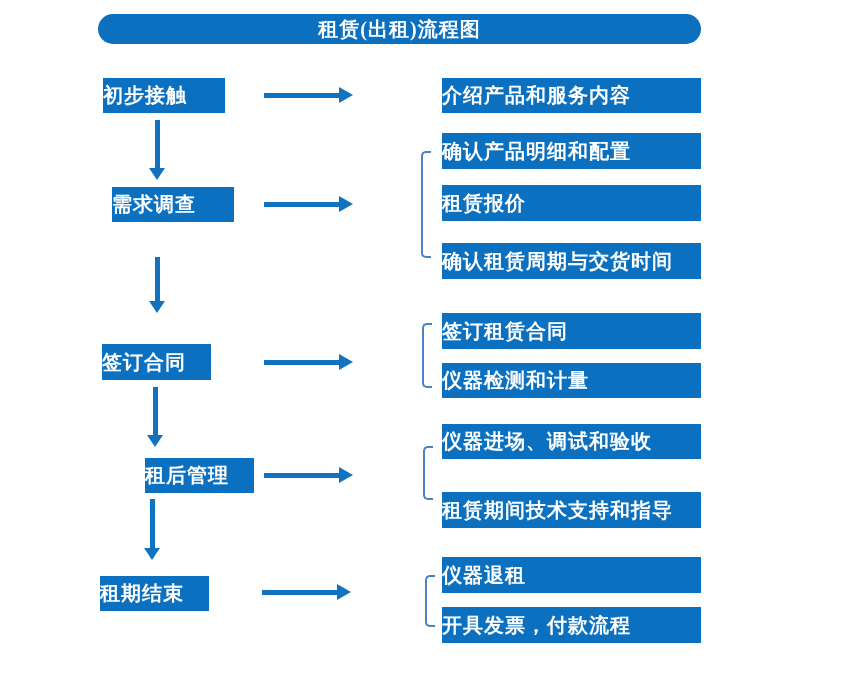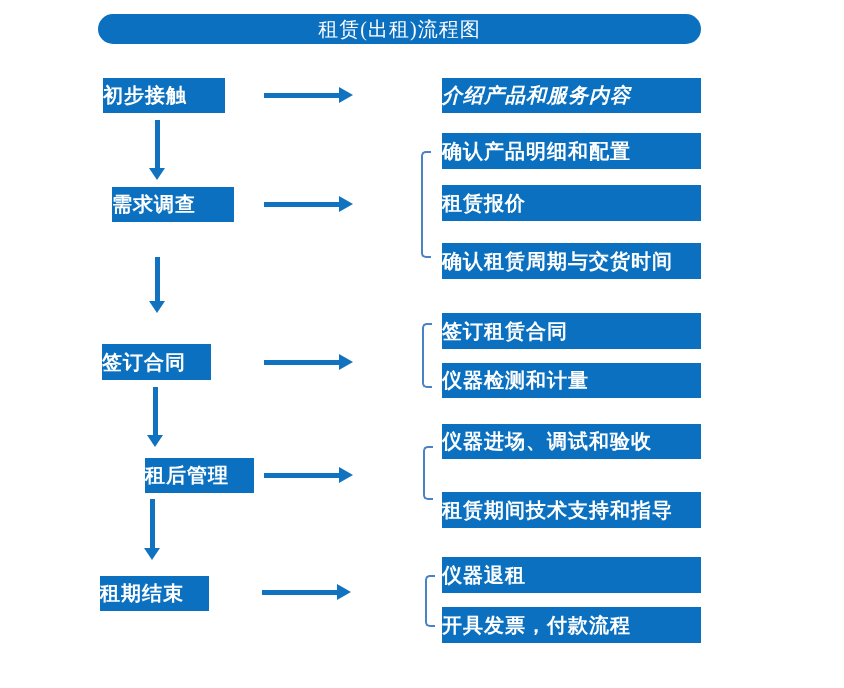--- a/index.html
+++ b/index.html
@@ -20,21 +20,21 @@
     align-items:center;
     box-sizing:border-box;
     white-space:nowrap;
     letter-spacing:1px;
   }
   .title-bar{
     position:absolute;
     left:98px;top:14px;width:603px;height:30px;
     background:#0a70bf;
     color:#ffffff;
-    font-weight:normal;
+    font-weight:bold;
     font-size:20px;
     display:flex;
     align-items:center;
     justify-content:center;
     letter-spacing:1px;
     border-radius:15px;
   }
   
   .h-arrow{position:absolute;display:flex;align-items:center;}
   .h-shaft{width:75px;height:5px;background:#1173c0;}
@@ -70,21 +70,21 @@
 <div id="canvas">
 
   <div class="title-bar">租赁(出租)流程图</div>
 
   <div class="blue-box" style="left:103px;top:78px;width:122px;height:35px;">初步接触</div>
   <div class="blue-box" style="left:112px;top:187px;width:122px;height:35px;">需求调查</div>
   <div class="blue-box" style="left:102px;top:344px;width:109px;height:36px;">签订合同</div>
   <div class="blue-box" style="left:100px;top:458px;width:109px;height:35px;margin-left:45px;">租后管理</div>
   <div class="blue-box" style="left:100px;top:576px;width:109px;height:35px;">租期结束</div>
 
-  <div class="blue-box" style="left:442px;top:78px;width:259px;height:35px;font-style:italic;">介绍产品和服务内容</div>
+  <div class="blue-box" style="left:442px;top:78px;width:259px;height:35px;">介绍产品和服务内容</div>
 
   <div class="blue-box" style="left:442px;top:133px;width:259px;height:36px;">确认产品明细和配置</div>
   <div class="blue-box" style="left:442px;top:185px;width:259px;height:36px;">租赁报价</div>
   <div class="blue-box" style="left:442px;top:243px;width:259px;height:36px;">确认租赁周期与交货时间</div>
 
   <div class="blue-box" style="left:442px;top:313px;width:259px;height:36px;">签订租赁合同</div>
   <div class="blue-box" style="left:442px;top:363px;width:259px;height:35px;">仪器检测和计量</div>
 
   <div class="blue-box" style="left:442px;top:424px;width:259px;height:35px;">仪器进场、调试和验收</div>
   <div class="blue-box" style="left:442px;top:492px;width:259px;height:36px;">租赁期间技术支持和指导</div>

